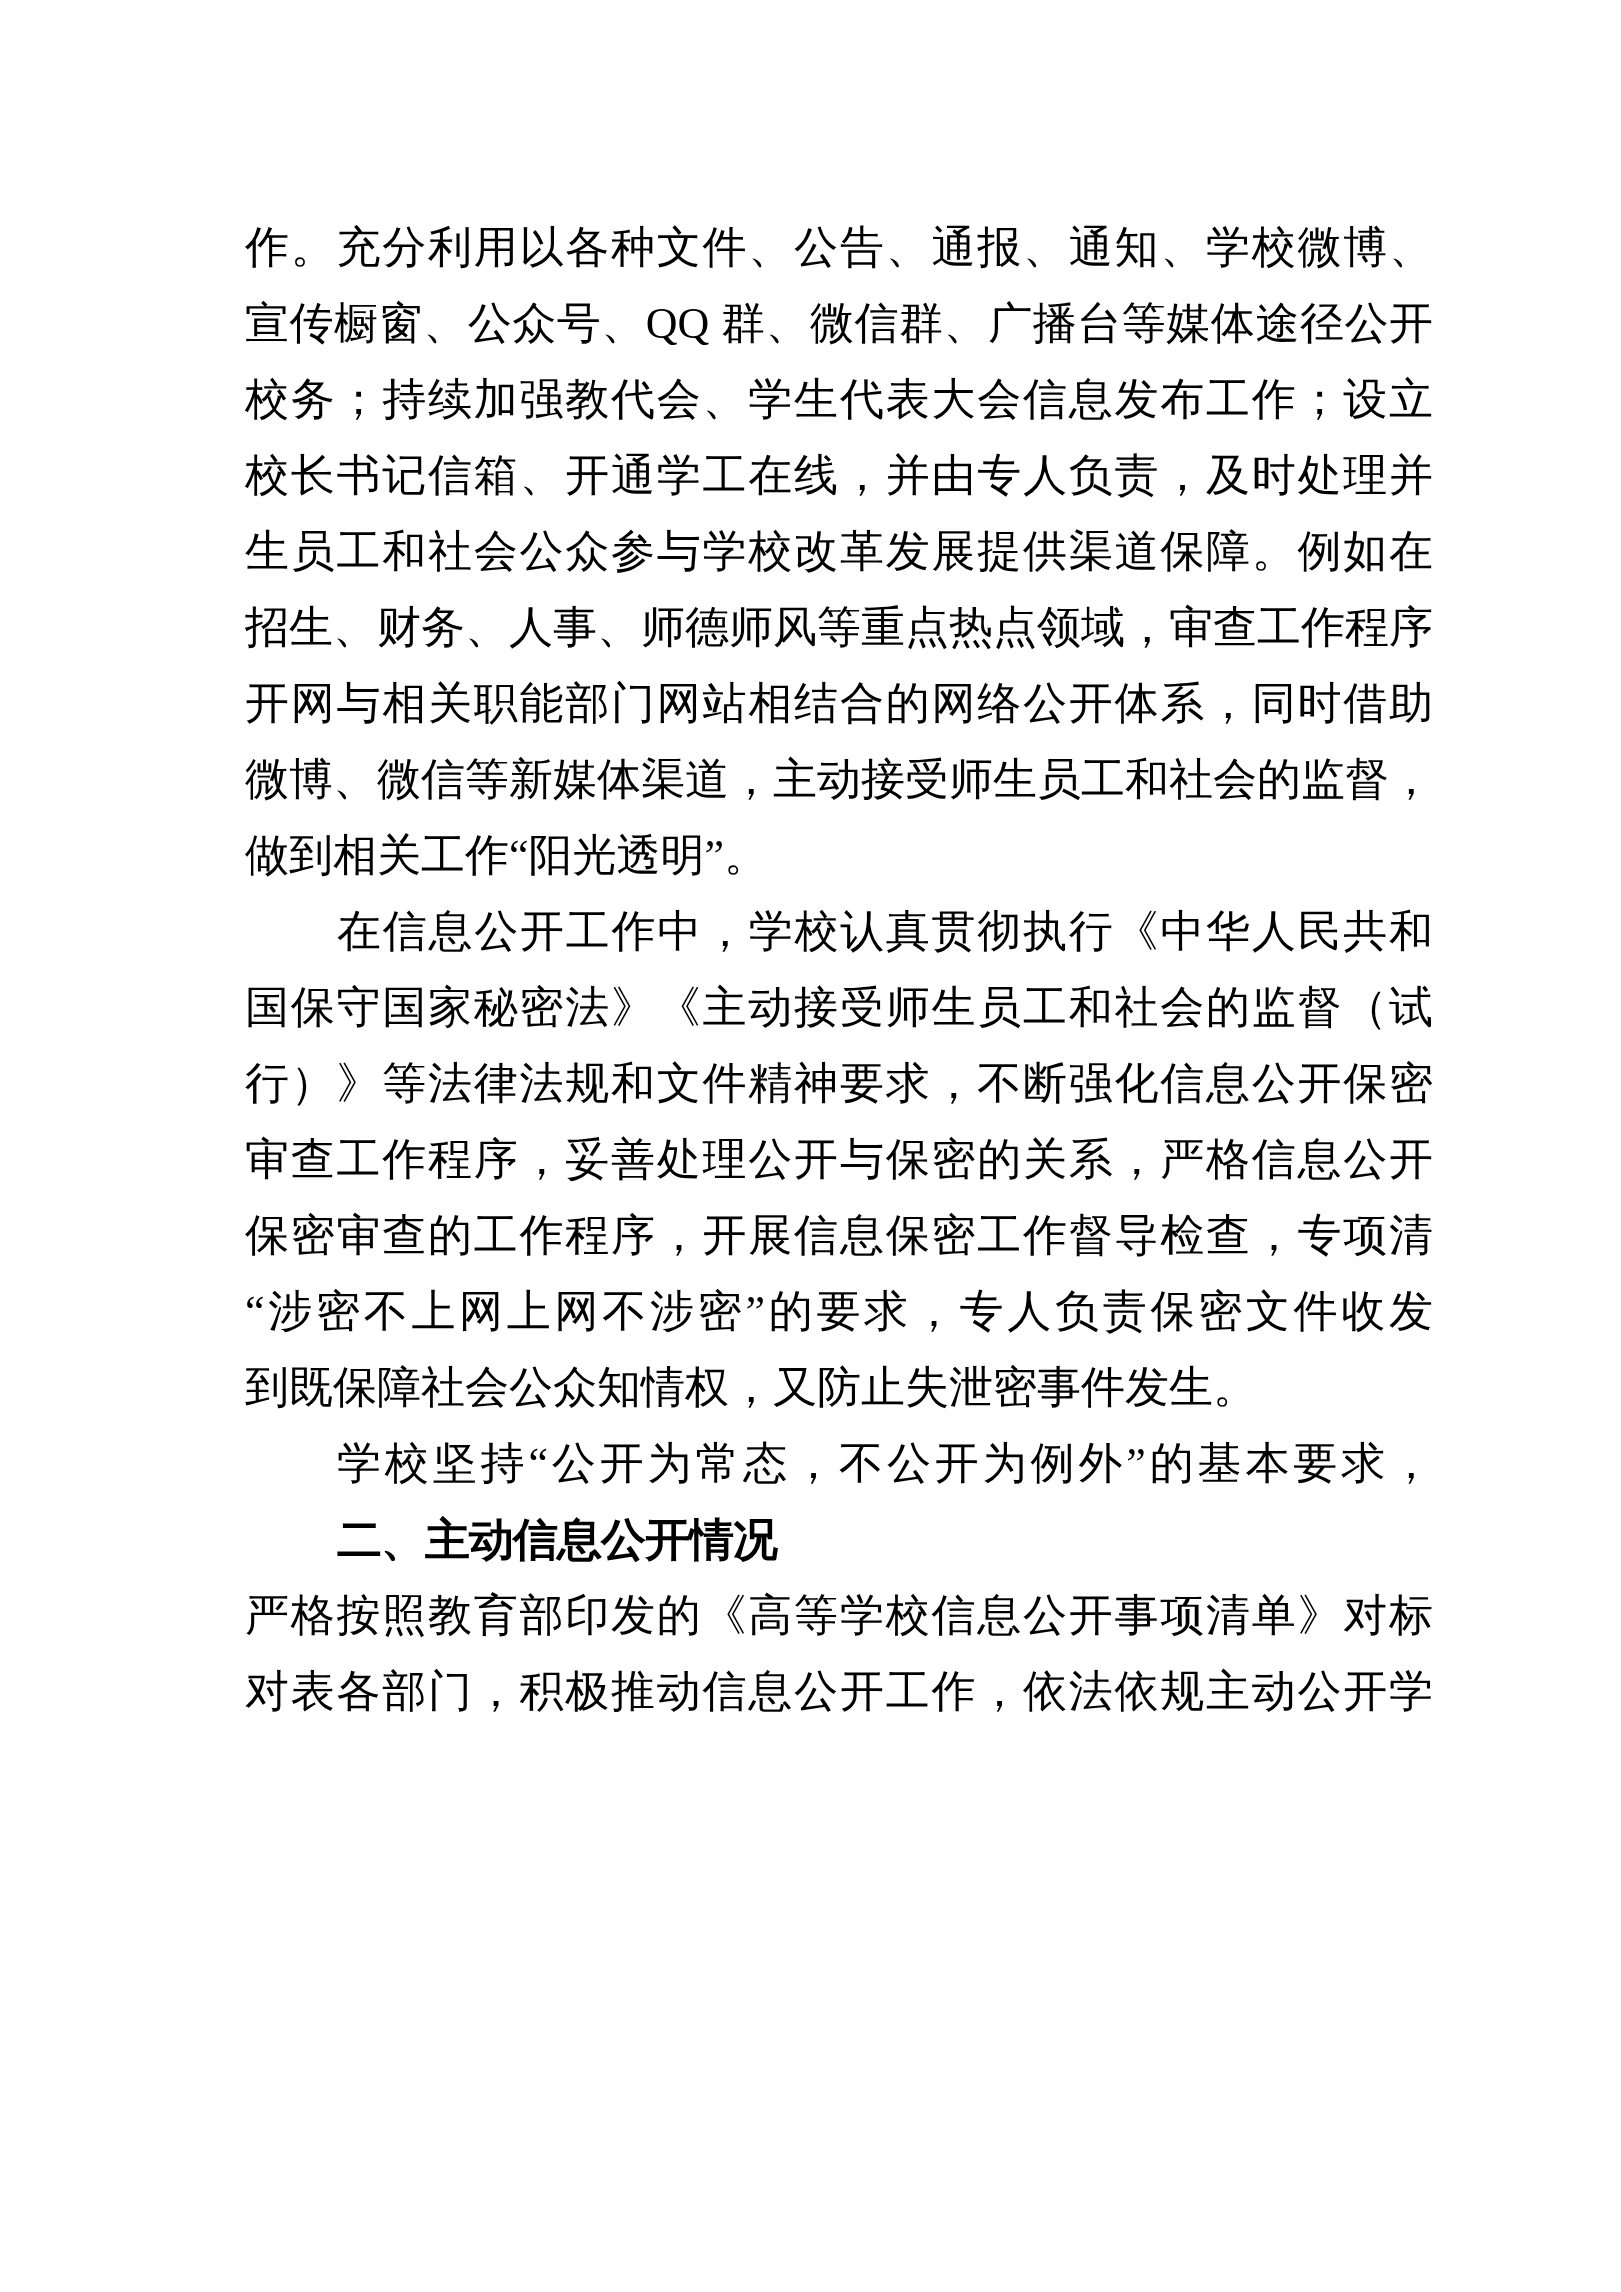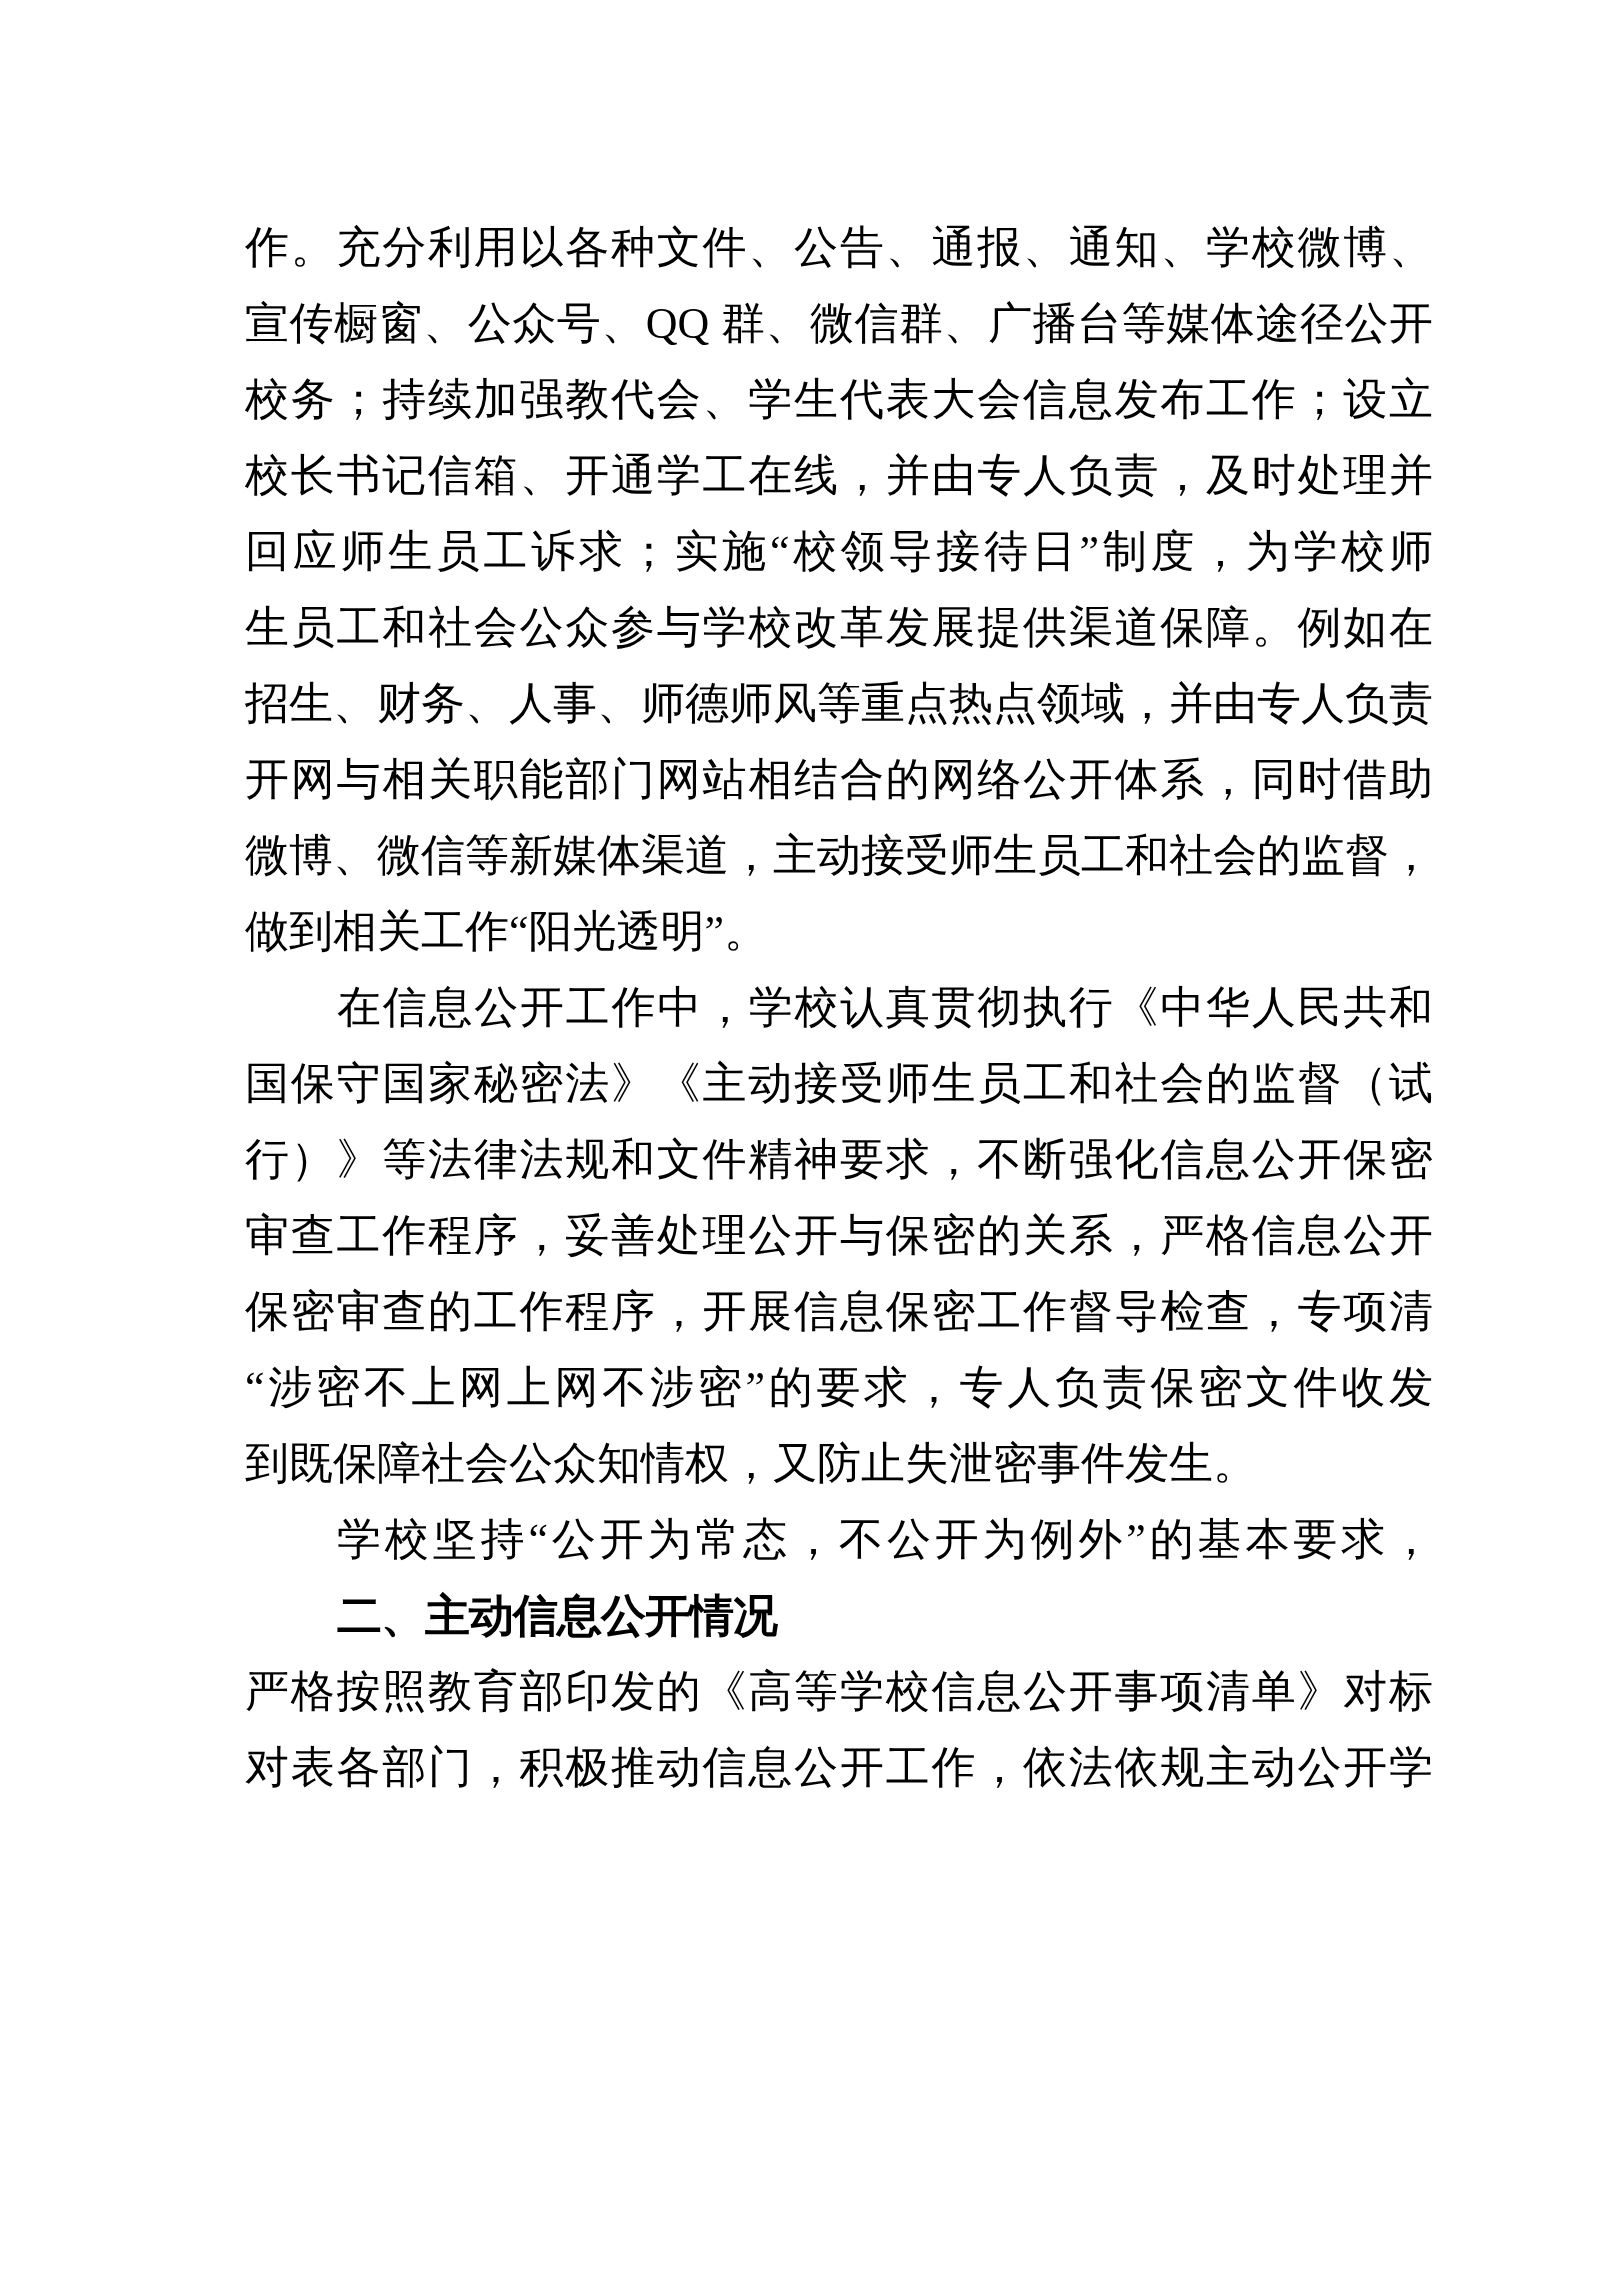--- a/index.html
+++ b/index.html
@@ -55,23 +55,22 @@
 </style>
 </head>
 <body>
 
 <div class="page">
   <div class="content">
       <div class="line justify">作。充分利用以各种文件、公告、通报、通知、学校微博、</div>
       <div class="line justify">宣传橱窗、公众号、QQ 群、微信群、广播台等媒体途径公开</div>
       <div class="line justify">校务；持续加强教代会、学生代表大会信息发布工作；设立</div>
       <div class="line justify">校长书记信箱、开通学工在线，并由专人负责，及时处理并</div>
-      <div class="line justify">回应师生员工诉求；实施“校领导接待日”制度，为学校师</div>
       <div class="line justify">生员工和社会公众参与学校改革发展提供渠道保障。例如在</div>
-      <div class="line justify">招生、财务、人事、师德师风等重点热点领域，并由专人负责</div>
+      <div class="line justify">招生、财务、人事、师德师风等重点热点领域，审查工作程序</div>
       <div class="line justify">开网与相关职能部门网站相结合的网络公开体系，同时借助</div>
       <div class="line justify">微博、微信等新媒体渠道，主动接受师生员工和社会的监督，</div>
       <div class="line no-justify">做到相关工作“阳光透明”。</div>
       <div class="line indent justify">在信息公开工作中，学校认真贯彻执行《中华人民共和</div>
       <div class="line justify">国保守国家秘密法》《主动接受师生员工和社会的监督（试</div>
       <div class="line justify">行）》等法律法规和文件精神要求，不断强化信息公开保密</div>
       <div class="line justify">审查工作程序，妥善处理公开与保密的关系，严格信息公开</div>
       <div class="line justify">保密审查的工作程序，开展信息保密工作督导检查，专项清</div>
       <div class="line justify">“涉密不上网上网不涉密”的要求，专人负责保密文件收发</div>
       <div class="line no-justify">到既保障社会公众知情权，又防止失泄密事件发生。</div>

